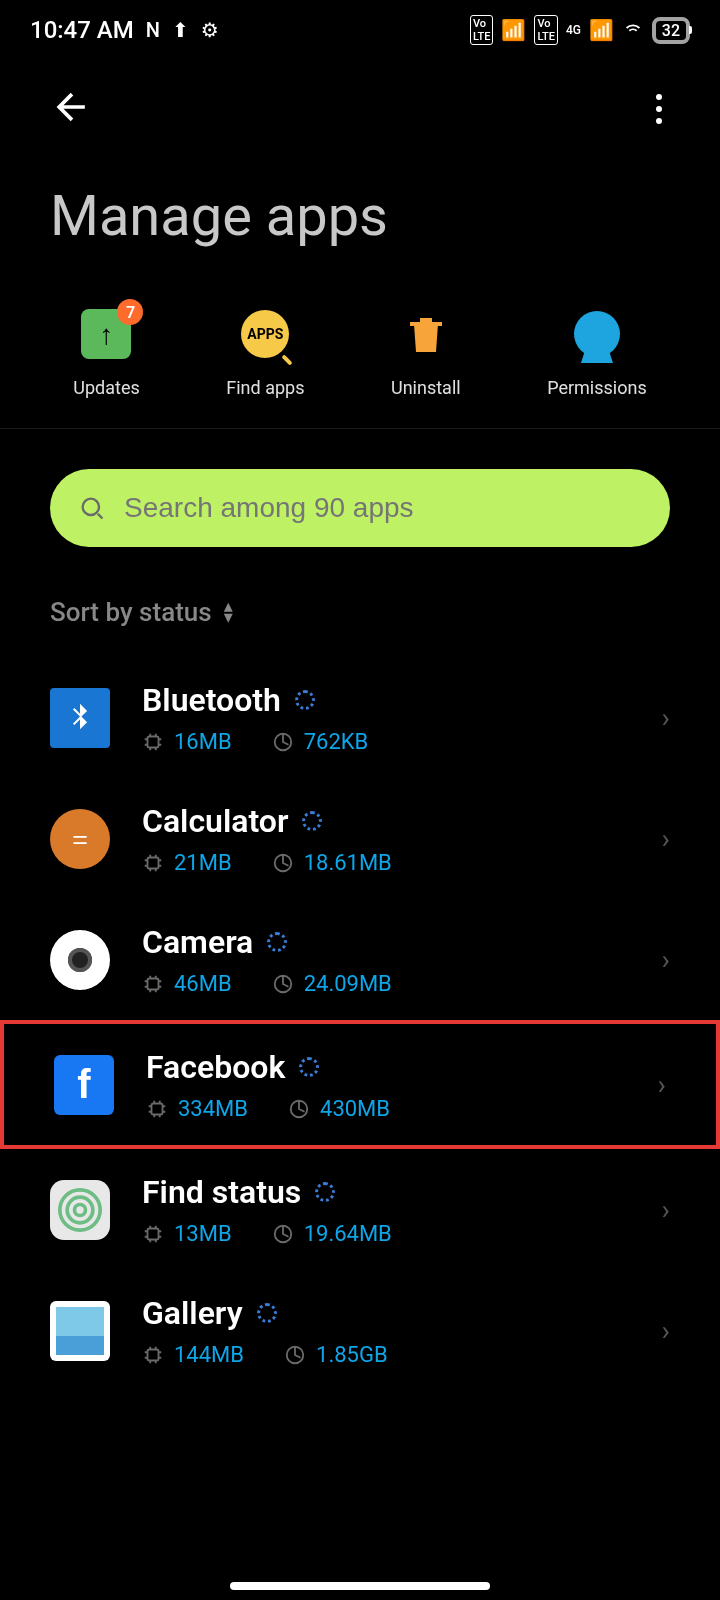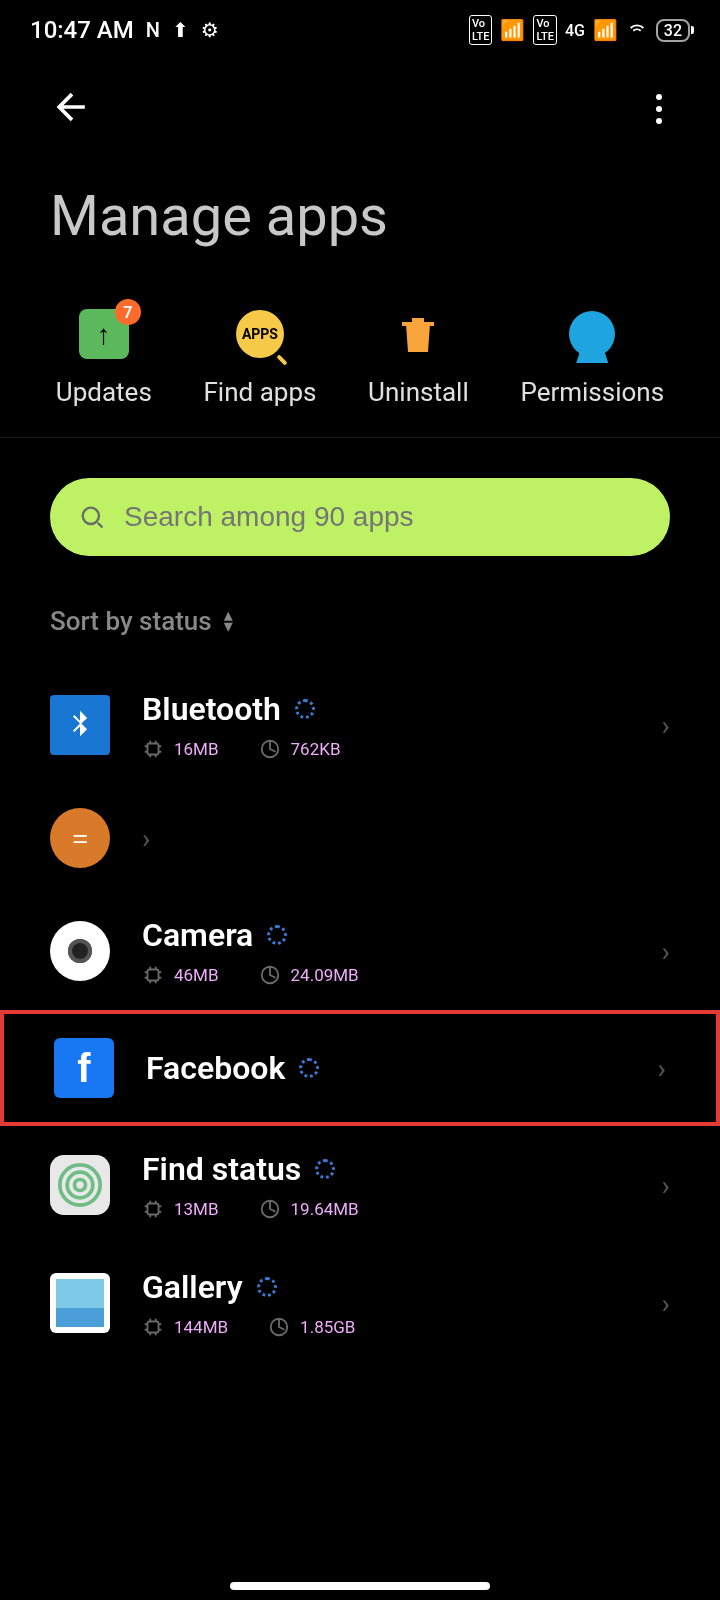--- a/index.html
+++ b/index.html
@@ -20,21 +20,21 @@
       align-items: center;
       justify-content: space-between;
       padding: 0 30px;
       font-size: 24px;
       font-weight: 500;
     }
     .status-left { display: flex; align-items: center; gap: 12px; }
     .status-right { display: flex; align-items: center; gap: 8px; }
     .status-icon { font-size: 20px; }
     .battery-pill {
-      border: 2px solid #a3a3a3;
+      border: 4px solid #a3a3a3;
       border-radius: 8px;
       padding: 0 6px;
       font-size: 16px;
       position: relative;
     }
     .battery-pill::after {
       content: '';
       position: absolute;
       right: -6px;
       top: 50%;
@@ -78,21 +78,21 @@
       gap: 18px;
     }
     .action-icon {
       width: 50px;
       height: 50px;
       position: relative;
       display: flex;
       align-items: center;
       justify-content: center;
     }
-    .action-label { font-size: 26px; color: #e0e0e0; }
+    .action-label { font-size: 18px; color: #e0e0e0; }
 
     .updates-box {
       background: #5bb85b;
       border-radius: 8px;
       width: 50px;
       height: 50px;
       display: flex;
       align-items: center;
       justify-content: center;
       position: relative;
@@ -248,22 +248,22 @@
     .app-spinner {
       width: 20px; height: 20px;
       border: 3px dotted #3a7dd8;
       border-radius: 50%;
       display: inline-block;
     }
     .app-stats {
       display: flex;
       gap: 40px;
       margin-top: 10px;
-      font-size: 17px;
-      color: #f0abfc;
+      font-size: 22px;
+      color: #0ea5e9;
     }
     .stat { display: flex; align-items: center; gap: 10px; }
     .stat svg { width: 22px; height: 22px; stroke: #6a6a6a; fill: none; stroke-width: 2; }
 
     .chevron-right {
       color: #555;
       font-size: 28px;
     }
 
     .highlight-box {
@@ -289,21 +289,21 @@
   <div class="status-left">
     <span>10:47 AM</span>
     <span class="status-icon">N</span>
     <span class="status-icon">⬆</span>
     <span class="status-icon">⚙</span>
   </div>
   <div class="status-right">
     <span class="status-icon" style="font-size:11px;border:1px solid #fff;padding:1px 2px;border-radius:3px;">Vo<br>LTE</span>
     <span class="status-icon">📶</span>
     <span class="status-icon" style="font-size:11px;border:1px solid #fff;padding:1px 2px;border-radius:3px;">Vo<br>LTE</span>
-    <span style="font-size:16px">4G</span>
+    <span style="font-size:12px">4G</span>
     <span class="status-icon">📶</span>
     <span class="status-icon">
       <svg viewBox="0 0 24 24" width="22" height="22" fill="none" stroke="#fff" stroke-width="2">
           <path d="M5 12a10 10 0 0 1 14 0M8 15a6 6 0 0 1 8 0M12 18h0"></path>
         </svg>
     </span>
     <span class="battery-pill">32</span>
   </div>
 </div>
 
@@ -399,20 +399,42 @@
             </svg>
             <span>762KB</span>
           </div>
       </div>
     </div>
     <div class="chevron-right">›</div>
   </div>
 
   <div class="app-row">
     <div class="app-icon icon-calculator">=</div>
+    <div class="app-info">
+      <div class="app-name">
+          <span>Calculator</span>
+          <span class="app-spinner"></span>
+        </div>
+      <div class="app-stats">
+        <div class="stat">
+            <svg viewBox="0 0 24 24">
+              <rect x="6" y="6" width="12" height="12" rx="2"></rect>
+              <path d="M9 3v3M15 3v3M9 18v3M15 18v3M3 9h3M3 15h3M18 9h3M18 15h3"></path>
+            </svg>
+            <span>21MB</span>
+          </div>
+        <div class="stat">
+            <svg viewBox="0 0 24 24">
+              <circle cx="12" cy="12" r="9"></circle>
+              <path d="M12 3v9l6 3"></path>
+            </svg>
+            <span>18.61MB</span>
+          </div>
+      </div>
+    </div>
     <div class="chevron-right">›</div>
   </div>
 
   <div class="app-row">
     <div class="app-icon icon-camera"></div>
     <div class="app-info">
       <div class="app-name">
           <span>Camera</span>
           <span class="app-spinner"></span>
         </div>
@@ -436,20 +458,36 @@
     <div class="chevron-right">›</div>
   </div>
 
   <div class="app-row highlight-box">
     <div class="app-icon icon-facebook">f</div>
     <div class="app-info">
       <div class="app-name">
           <span>Facebook</span>
           <span class="app-spinner"></span>
         </div>
+      <div class="app-stats">
+        <div class="stat">
+            <svg viewBox="0 0 24 24">
+              <rect x="6" y="6" width="12" height="12" rx="2"></rect>
+              <path d="M9 3v3M15 3v3M9 18v3M15 18v3M3 9h3M3 15h3M18 9h3M18 15h3"></path>
+            </svg>
+            <span>334MB</span>
+          </div>
+        <div class="stat">
+            <svg viewBox="0 0 24 24">
+              <circle cx="12" cy="12" r="9"></circle>
+              <path d="M12 3v9l6 3"></path>
+            </svg>
+            <span>430MB</span>
+          </div>
+      </div>
     </div>
     <div class="chevron-right">›</div>
   </div>
 
   <div class="app-row">
     <div class="app-icon icon-finddevice">
       <svg viewBox="0 0 24 24" fill="none" stroke="#6dbd85" stroke-width="2">
           <circle cx="12" cy="12" r="3"></circle>
           <circle cx="12" cy="12" r="7"></circle>
           <circle cx="12" cy="12" r="11"></circle>

